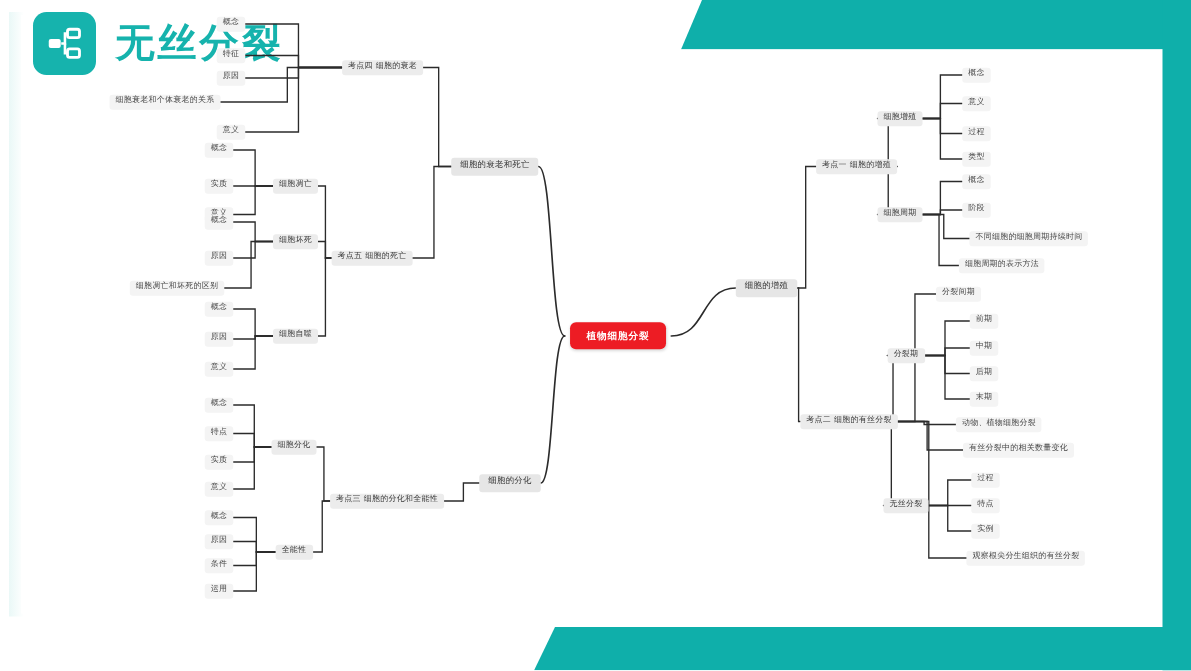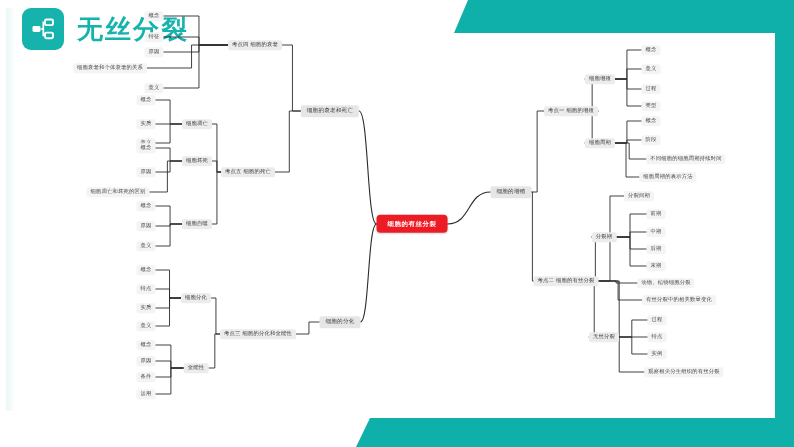--- a/index.html
+++ b/index.html
@@ -166,21 +166,21 @@
       <path d="M 208.5 368 H 214.825 V 334 H 220" fill="none" stroke="#2b2b2b" stroke-width="0.9" stroke-linecap="round"></path>
       <path d="M 282 45 H 292.45 V 111 H 301" fill="none" stroke="#2b2b2b" stroke-width="0.9" stroke-linecap="round"></path>
       <path d="M 275 172 H 289.3 V 111 H 301" fill="none" stroke="#2b2b2b" stroke-width="0.9" stroke-linecap="round"></path>
       <path d="M 544 111 H 537.125 V 192 H 531.5" fill="none" stroke="#2b2b2b" stroke-width="0.9" stroke-linecap="round"></path>
       <path d="M 533.5 281 H 532.4 V 192 H 531.5" fill="none" stroke="#2b2b2b" stroke-width="0.9" stroke-linecap="round"></path>
       <path d="M 296 334 H 308.925 V 322 H 319.5" fill="none" stroke="#2b2b2b" stroke-width="0.9" stroke-linecap="round"></path>
       <path d="M 359 111 C 368.625 111, 366.875 224, 376.5 224" fill="none" stroke="#2b2b2b" stroke-width="1.1" stroke-linecap="round"></path>
       <path d="M 490.5 192 C 466.85 192, 471.15 224, 447.5 224" fill="none" stroke="#2b2b2b" stroke-width="1.1" stroke-linecap="round"></path>
       <path d="M 360.5 322 C 369.3 322, 367.7 224, 376.5 224" fill="none" stroke="#2b2b2b" stroke-width="1.1" stroke-linecap="round"></path>
     </svg>
-<div class="node root" style="left: 412px; top: 224px; background: rgb(237, 28, 36);">细胞的有丝分裂</div>
+<div class="node root" style="left: 412px; top: 224px; background: rgb(237, 28, 36);">植物细胞分裂</div>
     <div class="node trunk" style="left: 330px; top: 111px;">细胞的衰老和死亡</div>
     <div class="node trunk" style="left: 511px; top: 192px;">细胞的增殖</div>
     <div class="node trunk" style="left: 340px; top: 322px;">细胞的分化</div>
     <div class="node branch" style="left: 255px; top: 45px;">考点四 细胞的衰老</div>
     <div class="node branch" style="left: 248px; top: 172px;">考点五 细胞的死亡</div>
     <div class="node branch" style="left: 571px; top: 111px;">考点一 细胞的增殖</div>
     <div class="node branch" style="left: 566px; top: 281px;">考点二 细胞的有丝分裂</div>
     <div class="node branch" style="left: 258px; top: 334px;">考点三 细胞的分化和全能性</div>
     <div class="node branch" style="left: 197px; top: 124px;">细胞凋亡</div>
     <div class="node branch" style="left: 197px; top: 161px;">细胞坏死</div>

